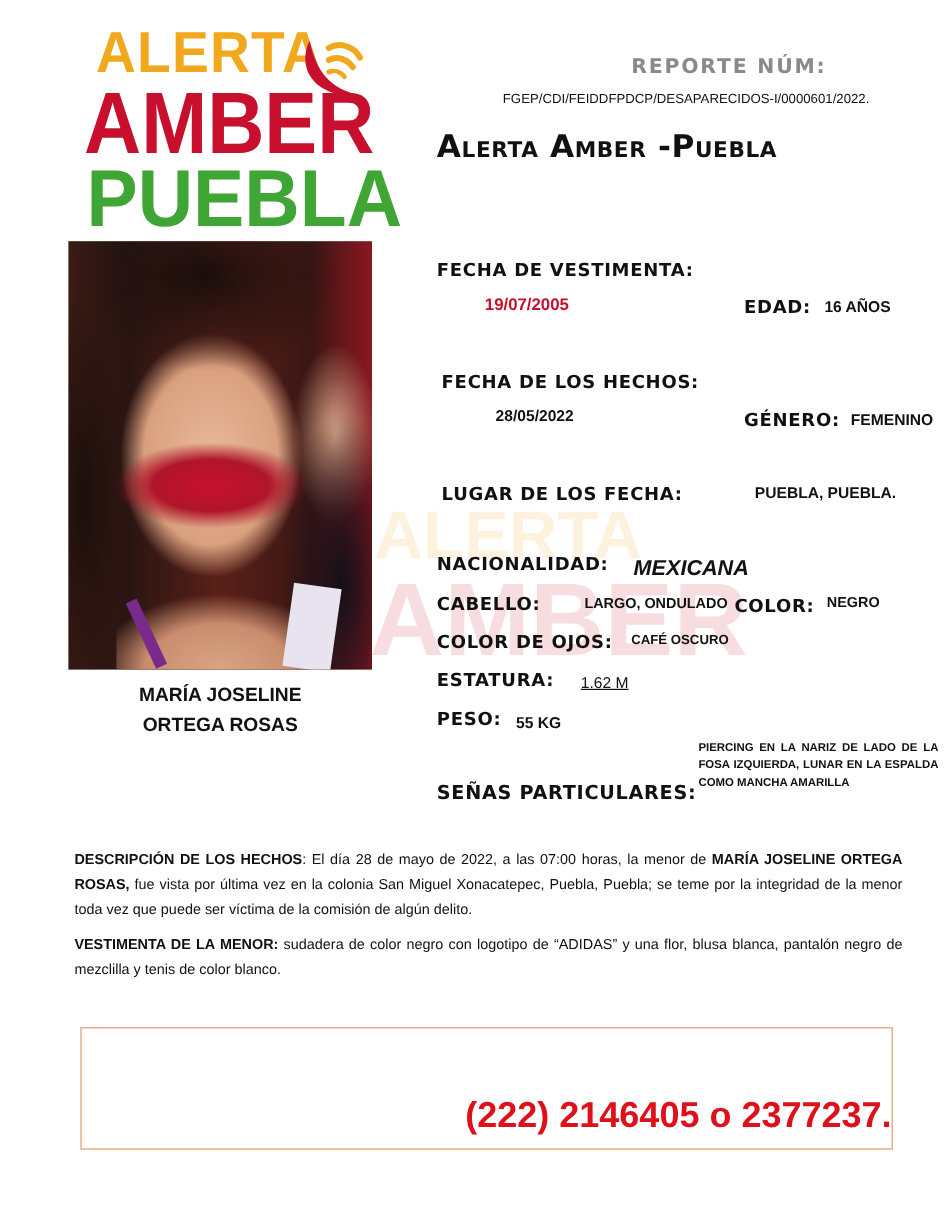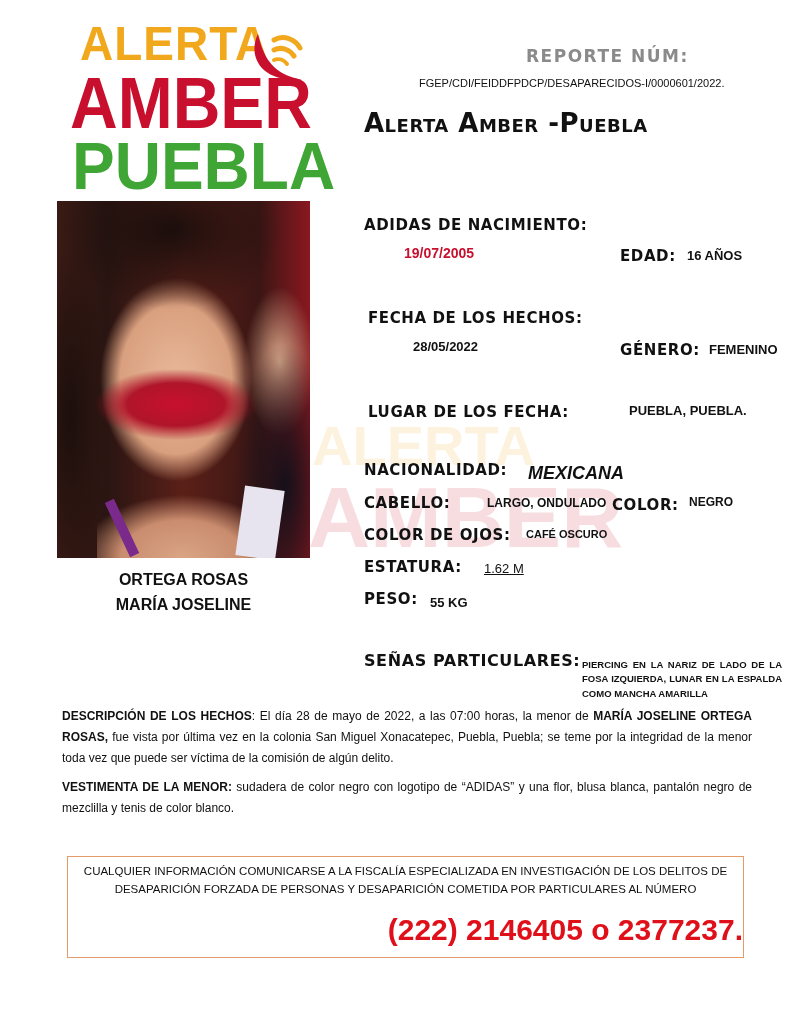--- a/index.html
+++ b/index.html
@@ -42,21 +42,21 @@
   
   .watermark { left: 312px; top: 418px; width: 240px; height: 190px; opacity: 0.14; pointer-events: none; }
   .watermark .w1 { position: absolute; left: 0; top: 0; font: 900 56px/1 "Liberation Sans", sans-serif; color: #f2a81d; }
   .watermark .w2 { position: absolute; left: -4px; top: 56px; font: 900 86px/1 "Liberation Sans", sans-serif; color: #c8102e; }
 
   
   .lbl { font: bold 15px "DejaVu Sans", sans-serif; color: #111; letter-spacing: 0.6px; white-space: nowrap; }
   .val { font: 13px "Liberation Sans", sans-serif; color: #111; white-space: nowrap; }
   .val-b { font: bold 13px "Liberation Sans", sans-serif; color: #111; white-space: nowrap; }
   .val-red { font: bold 14px "Liberation Sans", sans-serif; color: #c8102e; }
-  .senas { left: 582px; top: 658px; width: 200px; font: bold 9.5px/1.5 "Liberation Sans", sans-serif; color: #111; text-align: justify; }
+  .senas { left: 582px; top: 617px; width: 200px; font: bold 9.5px/1.5 "Liberation Sans", sans-serif; color: #111; text-align: justify; }
 
   
   .desc { left: 62px; width: 690px; font: 12px/1.75 "Liberation Sans", sans-serif; color: #111; text-align: justify; }
   .desc b { font-weight: bold; }
 
   
   .contact { left: 67px; top: 856px; width: 677px; height: 102px; border: 1.5px solid #e59a6a; box-sizing: border-box; }
   .contact .ct { position: absolute; left: 0; top: 5px; width: 100%; text-align: center; font: 11.5px/1.6 "Liberation Sans", sans-serif; color: #111; }
   .contact .phone { position: absolute; left: 0; top: 56px; width: 100%; text-align: right; font: bold 30px "Liberation Sans", sans-serif; color: #e0101a; }
 </style>
@@ -79,30 +79,30 @@
 <div class="abs report-num">FGEP/CDI/FEIDDFPDCP/DESAPARECIDOS-I/0000601/2022.</div>
 <div class="abs alert-title">Alerta Amber -Puebla</div>
 
 <div class="abs photo" title="Fotografía de la menor">
   <div class="hair"></div>
   <div class="shoulder"></div>
   <div class="strap"></div>
   <div class="top"></div>
 </div>
 <div class="abs person-name">
+  <div>MARÍA JOSELINE</div>
   <div>ORTEGA ROSAS</div>
-  <div>MARÍA JOSELINE</div>
 </div>
 
 <div class="abs watermark">
   <div class="w1">ALERTA</div>
   <div class="w2">AMBER</div>
 </div>
 
-<div class="abs lbl" style="left:364px; top:216px;">ADIDAS DE NACIMIENTO:</div>
+<div class="abs lbl" style="left:364px; top:216px;">FECHA DE VESTIMENTA:</div>
 <div class="abs val-red" style="left:404px; top:245px;">19/07/2005</div>
 
 <div class="abs lbl" style="left:620px; top:247px;text-align:right;">EDAD:</div>
 <div class="abs val-b" style="left:687px; top:248px;">16 AÑOS</div>
 
 <div class="abs lbl" style="left:368px; top:309px;">FECHA DE LOS HECHOS:</div>
 <div class="abs val-b" style="left:413px; top:339px;">28/05/2022</div>
 
 <div class="abs lbl" style="left:620px; top:341px;">GÉNERO:</div>
 <div class="abs val-b" style="left:709px; top:342px;">FEMENINO</div>
@@ -133,15 +133,14 @@
 
 <div class="abs desc" style="top:706px;">
   <b>DESCRIPCIÓN DE LOS HECHOS</b><span>: El día 28 de mayo de 2022, a las 07:00 horas, la menor de </span><b>MARÍA JOSELINE ORTEGA ROSAS,</b><span> fue vista por última vez en la colonia San Miguel Xonacatepec, Puebla, Puebla; se teme por la integridad de la menor toda vez que puede ser víctima de la comisión de algún delito.</span>
 </div>
 
 <div class="abs desc" style="top:777px;">
   <b>VESTIMENTA DE LA MENOR:</b><span> sudadera de color negro con logotipo de “ADIDAS” y una flor, blusa blanca, pantalón negro de mezclilla y tenis de color blanco.</span>
 </div>
 
 <div class="abs contact">
-  <div class="ct" style="padding: 0 12px; box-sizing: border-box;">CUALQUIER INFORMACIÓN COMUNICARSE A LA FISCALÍA ESPECIALIZADA EN INVESTIGACIÓN DE LOS DELITOS DE DESAPARICIÓN FORZADA DE PERSONAS Y DESAPARICIÓN COMETIDA POR PARTICULARES AL NÚMERO</div>
   <div class="phone">(222) 2146405 o 2377237.</div>
 </div>
 
 </body></html>

